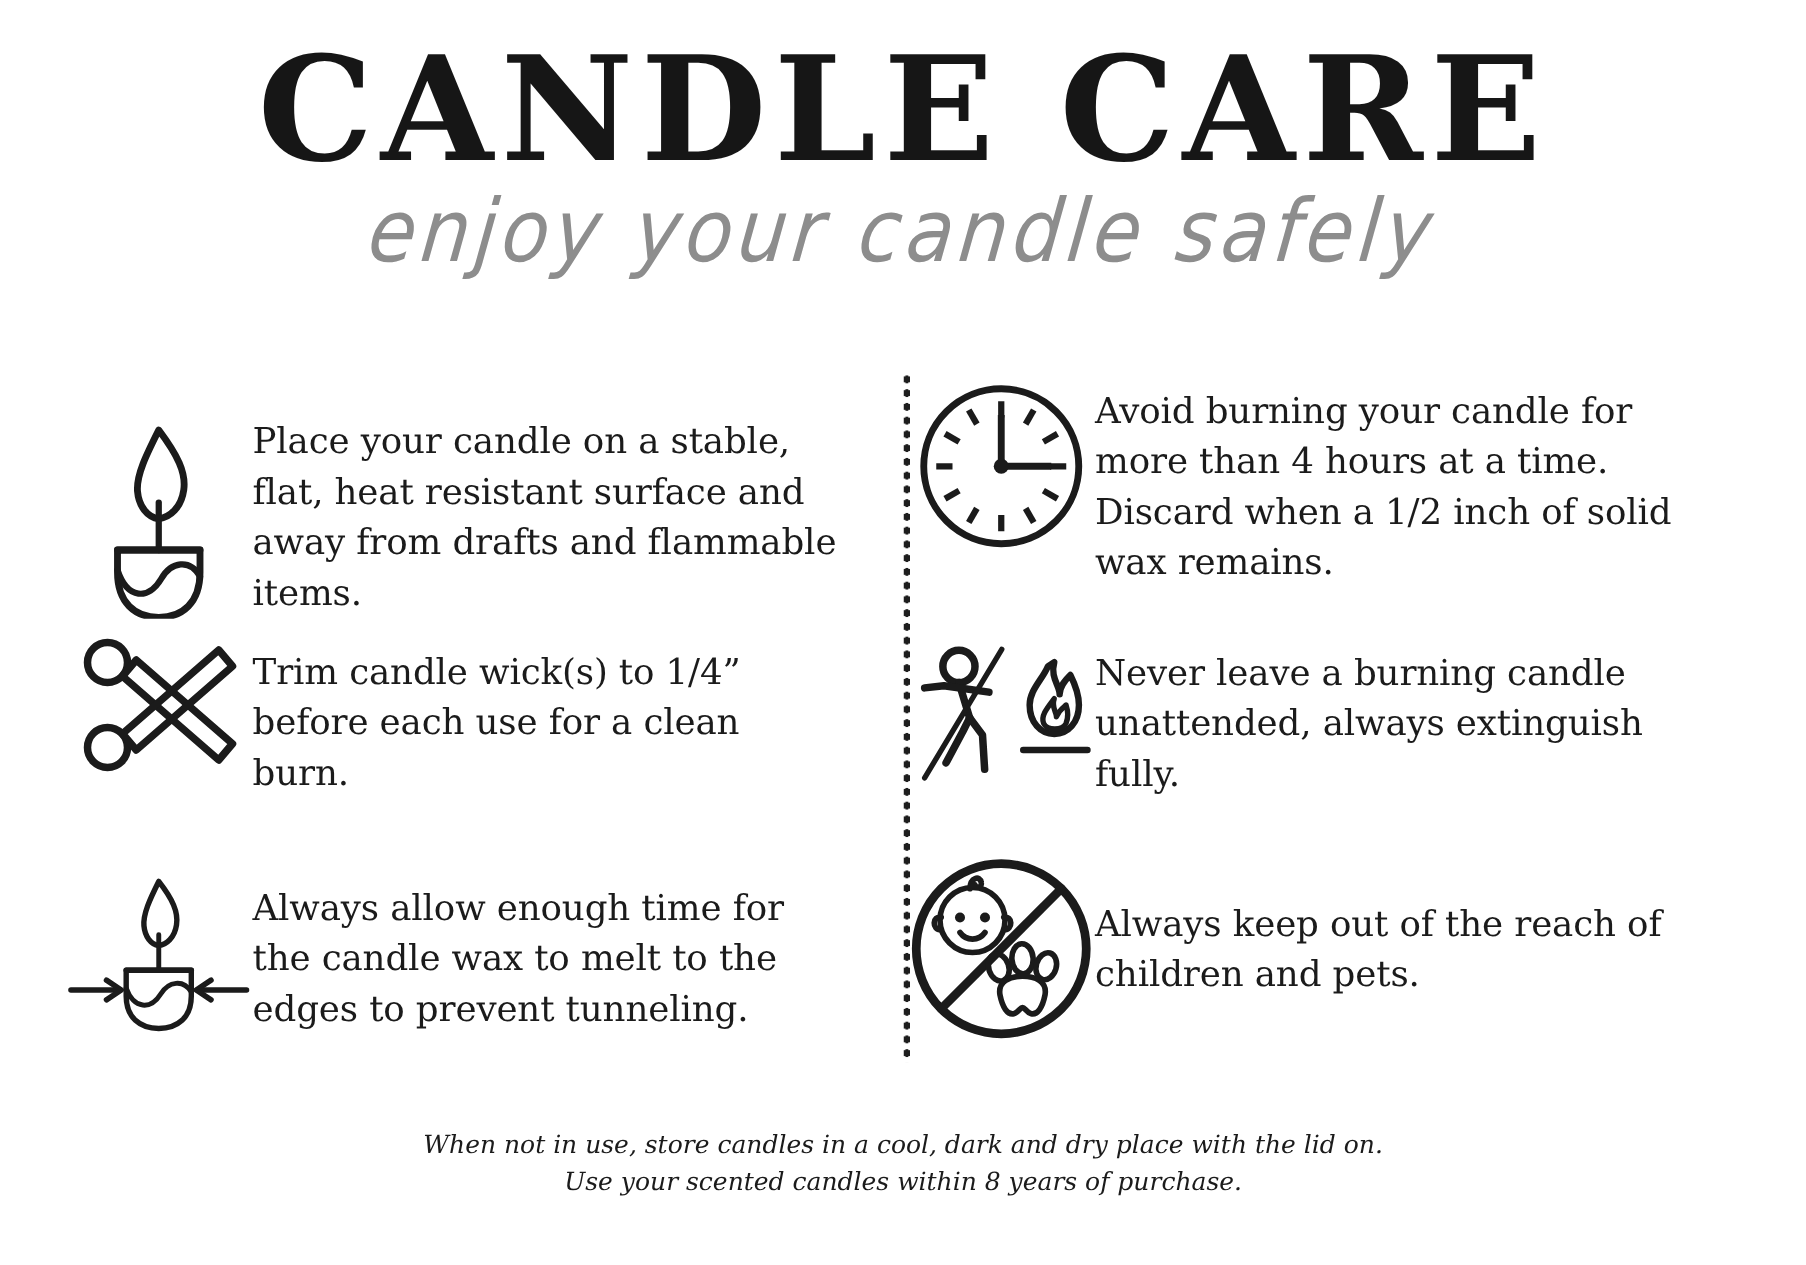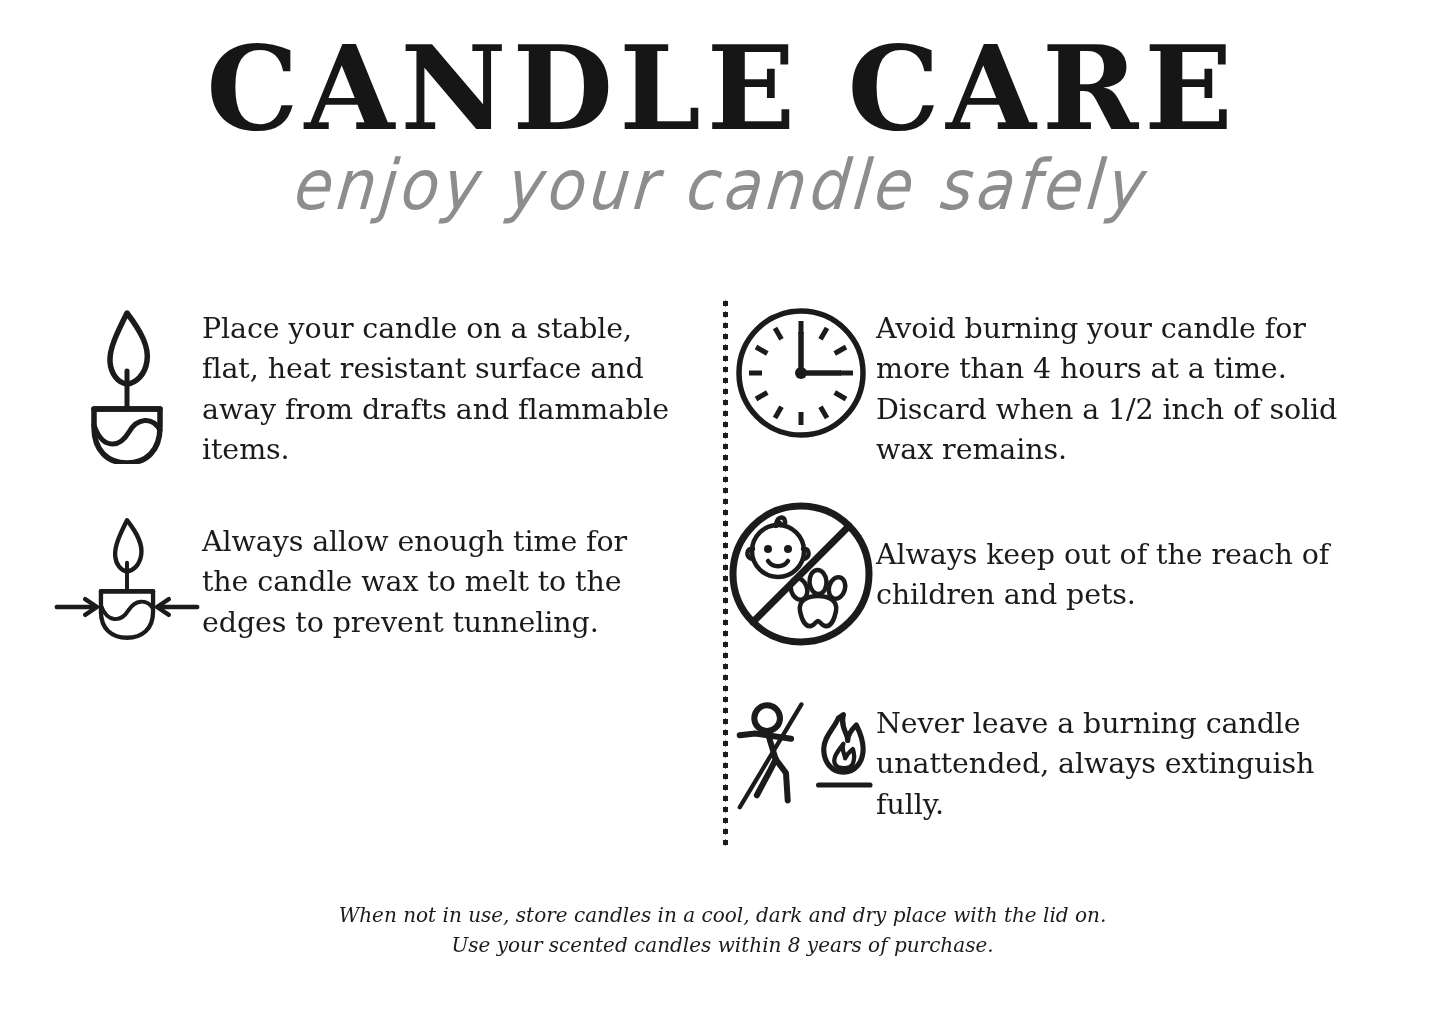--- a/index.html
+++ b/index.html
@@ -94,21 +94,21 @@
     background-size: 5px 11px;
     background-repeat: repeat-y;
   }
 
   
   .tip {
     display: flex;
     align-items: flex-start;
   }
 
-  .col-left .tip:nth-child(1) { height: 200px; }
+  .col-left .tip:nth-child(1) { height: 200px; align-items: flex-end; }
   .col-left .tip:nth-child(2) { height: 185px; }
   .col-left .tip:nth-child(3) { height: 175px; }
 
   .col-right .tip:nth-child(1) { height: 200px; }
   .col-right .tip:nth-child(2) { height: 185px; }
   .col-right .tip:nth-child(3) { height: 175px; }
 
   .tip-icon {
     flex: 0 0 auto;
     width: 150px;
@@ -195,20 +195,35 @@
 
             <path d="M37 126 C 45 150, 62 150, 72 133 C 80 119, 95 117, 103 131" stroke-width="5"></path>
 
             <path d="M6 172 L 134 172" stroke-width="5.5"></path>
             <path d="M22 181 L 118 181" stroke-width="5.5"></path>
           </svg>
         </div>
         <div class="tip-text">Place your candle on a stable, flat, heat resistant surface and away from drafts and flammable items.</div>
       </div>
 
+      <div class="tip t-l2">
+        <div class="tip-icon">
+          <svg width="140" height="120" viewBox="0 0 140 120" fill="none" stroke="#1b1b1b" stroke-width="6" stroke-linecap="round" stroke-linejoin="round">
+
+            <circle cx="29" cy="25" r="16"></circle>
+
+            <circle cx="29" cy="93" r="16"></circle>
+
+            <path d="M41 36 L 118 103 L 129 90 L 52 23 Z"></path>
+
+            <path d="M41 82 L 118 15 L 129 28 L 52 95 Z"></path>
+          </svg>
+        </div>
+        <div class="tip-text">Trim candle wick(s) to 1/4” before each use for a clean burn.</div>
+      </div>
 
       <div class="tip t-l3">
         <div class="tip-icon">
           <svg width="190" height="160" viewBox="0 0 190 160" fill="none" stroke="#1b1b1b" stroke-width="5.5" stroke-linecap="round" stroke-linejoin="round">
 
             <path d="M95 8 C 109 26, 115 39, 113 52 C 111 65, 103 72, 95 73 C 87 72, 81 64, 80 53 C 79 41, 86 26, 95 8 Z"></path>
 
             <path d="M95 62 L 95 98" stroke-width="5"></path>
 
             <path d="M62 98 L 62 124 C 62 146, 76 157, 95 157 C 114 157, 128 146, 128 124 L 128 98 Z"></path>
@@ -251,20 +266,44 @@
             </g>
 
             <path d="M70 70 L 70 29" stroke-width="5.5"></path>
             <path d="M70 70 L 110 70" stroke-width="5.5"></path>
             <circle cx="70" cy="70" r="6" fill="#1b1b1b" stroke="none"></circle>
           </svg>
         </div>
         <div class="tip-text">Avoid burning your candle for more than 4 hours at a time. Discard when a 1/2 inch of solid wax remains.</div>
       </div>
 
+      <div class="tip t-r2">
+        <div class="tip-icon">
+          <svg width="175" height="130" viewBox="0 0 175 130" fill="none" stroke="#1b1b1b" stroke-width="7" stroke-linecap="round" stroke-linejoin="round">
+
+            <circle cx="48" cy="22" r="15"></circle>
+
+            <path d="M48 37 L 58 70"></path>
+
+            <path d="M16 42 L 34 40 L 76 46"></path>
+
+            <path d="M58 70 L 52 82 L 36 112"></path>
+            <path d="M58 70 L 70 86 L 72 118"></path>
+
+            <path d="M88 6 L 16 126" stroke-width="5"></path>
+
+            <path d="M137 18 C 133 32, 142 40, 142 48 C 142 40, 148 34, 152 30 C 158 42, 160 50, 160 58 C 160 74, 150 85, 137 85 C 124 85, 114 74, 114 58 C 114 44, 126 34, 131 22 Z" stroke-width="6"></path>
+            <path d="M137 52 C 134 60, 139 64, 139 69 C 142 62, 146 60, 148 58 C 150 64, 150 70, 148 75 C 145 82, 130 82, 127 75 C 124 68, 131 60, 137 52 Z" stroke-width="5"></path>
+
+            <path d="M108 100 L 168 100" stroke-width="6"></path>
+          </svg>
+        </div>
+        <div class="tip-text">Never leave a burning candle unattended, always extinguish fully.</div>
+      </div>
+
       <div class="tip t-r3">
         <div class="tip-icon">
           <svg width="150" height="150" viewBox="0 0 150 150" fill="none" stroke="#1b1b1b" stroke-linecap="round" stroke-linejoin="round">
 
             <circle cx="75" cy="75" r="68" stroke-width="7"></circle>
 
             <path d="M27 123 L 123 27" stroke-width="7"></path>
 
             <g stroke-width="4.5">
 
@@ -289,44 +328,20 @@
 
               <path d="M74 112 C 72 101, 82 97, 92 97 C 102 97, 112 101, 110 112
                        C 108 122, 104 128, 99 127 C 95 126, 94 122, 92 122
                        C 90 122, 89 126, 85 127 C 80 128, 76 122, 74 112 Z"></path>
             </g>
           </svg>
         </div>
         <div class="tip-text">Always keep out of the reach of children and pets.</div>
       </div>
 
-      <div class="tip t-r2">
-        <div class="tip-icon">
-          <svg width="175" height="130" viewBox="0 0 175 130" fill="none" stroke="#1b1b1b" stroke-width="7" stroke-linecap="round" stroke-linejoin="round">
-
-            <circle cx="48" cy="22" r="15"></circle>
-
-            <path d="M48 37 L 58 70"></path>
-
-            <path d="M16 42 L 34 40 L 76 46"></path>
-
-            <path d="M58 70 L 52 82 L 36 112"></path>
-            <path d="M58 70 L 70 86 L 72 118"></path>
-
-            <path d="M88 6 L 16 126" stroke-width="5"></path>
-
-            <path d="M137 18 C 133 32, 142 40, 142 48 C 142 40, 148 34, 152 30 C 158 42, 160 50, 160 58 C 160 74, 150 85, 137 85 C 124 85, 114 74, 114 58 C 114 44, 126 34, 131 22 Z" stroke-width="6"></path>
-            <path d="M137 52 C 134 60, 139 64, 139 69 C 142 62, 146 60, 148 58 C 150 64, 150 70, 148 75 C 145 82, 130 82, 127 75 C 124 68, 131 60, 137 52 Z" stroke-width="5"></path>
-
-            <path d="M108 100 L 168 100" stroke-width="6"></path>
-          </svg>
-        </div>
-        <div class="tip-text">Never leave a burning candle unattended, always extinguish fully.</div>
-      </div>
-
     </div>
   </div>
 
   <div class="footer">
     <span class="footer-line">When not in use, store candles in a cool, dark and dry place with the lid on.</span>
     <span class="footer-line">Use your scented candles within 8 years of purchase.</span>
   </div>
 
 </div>
 

